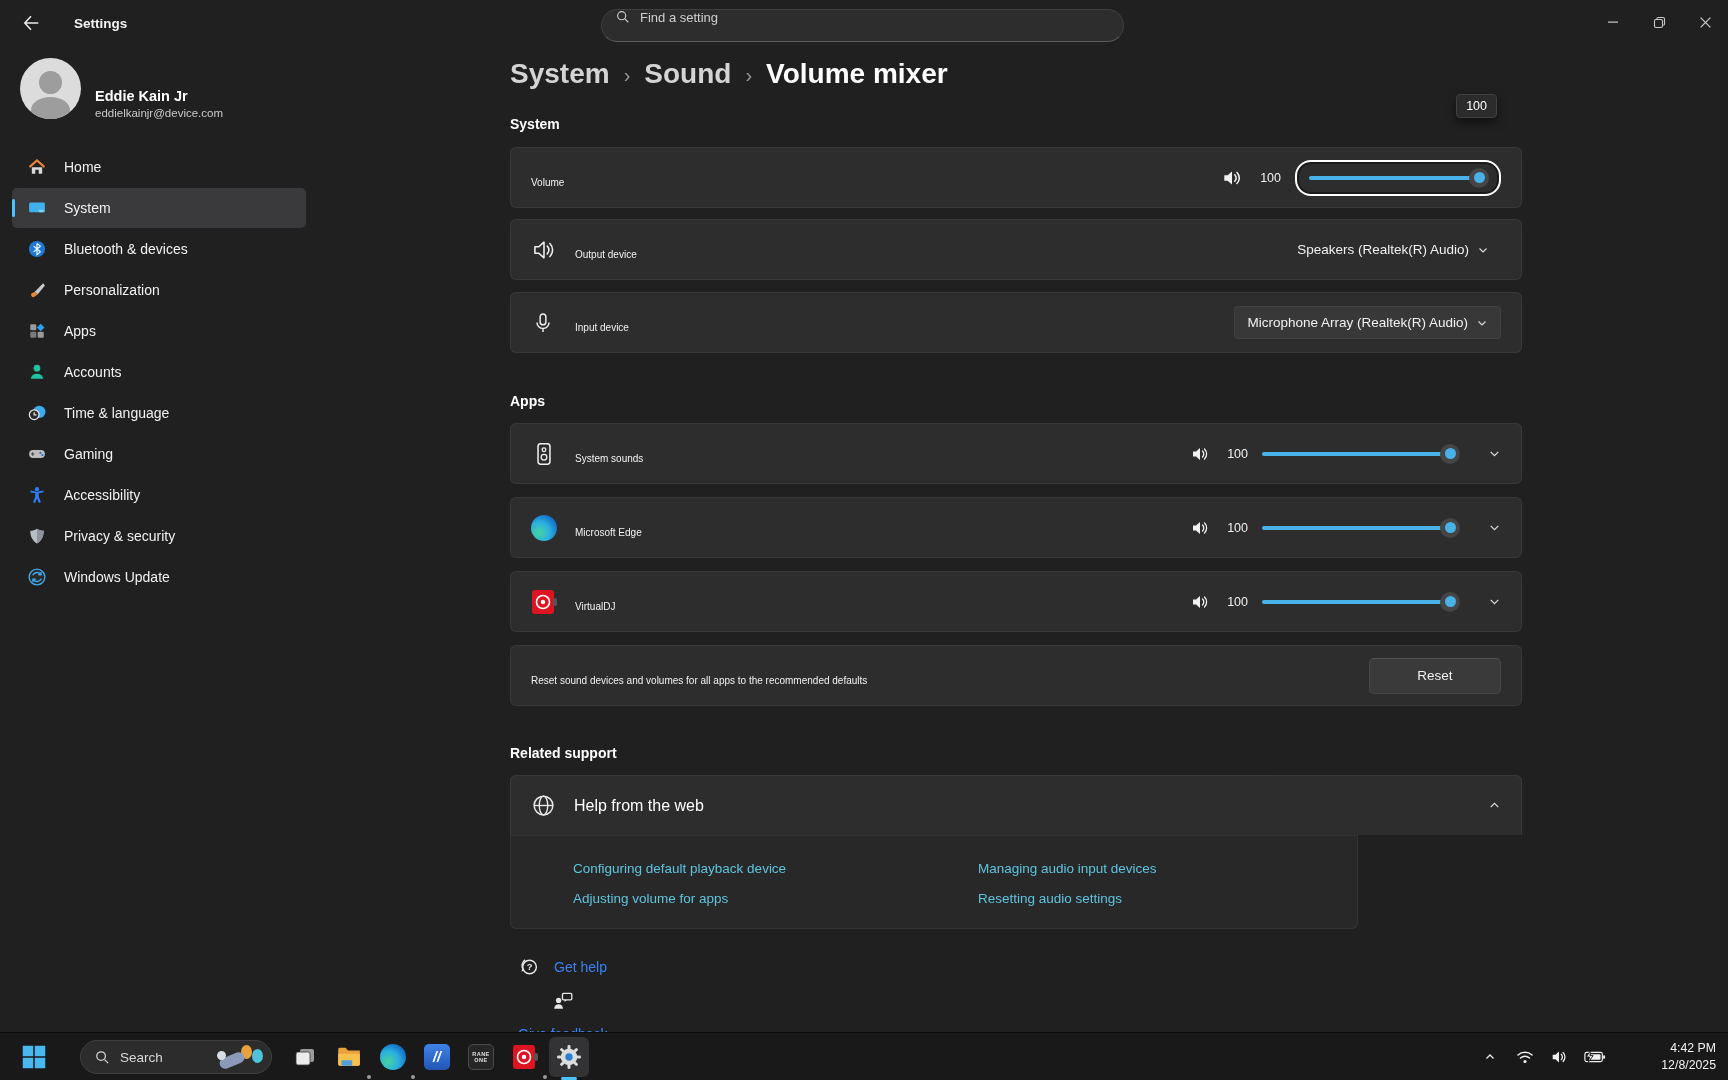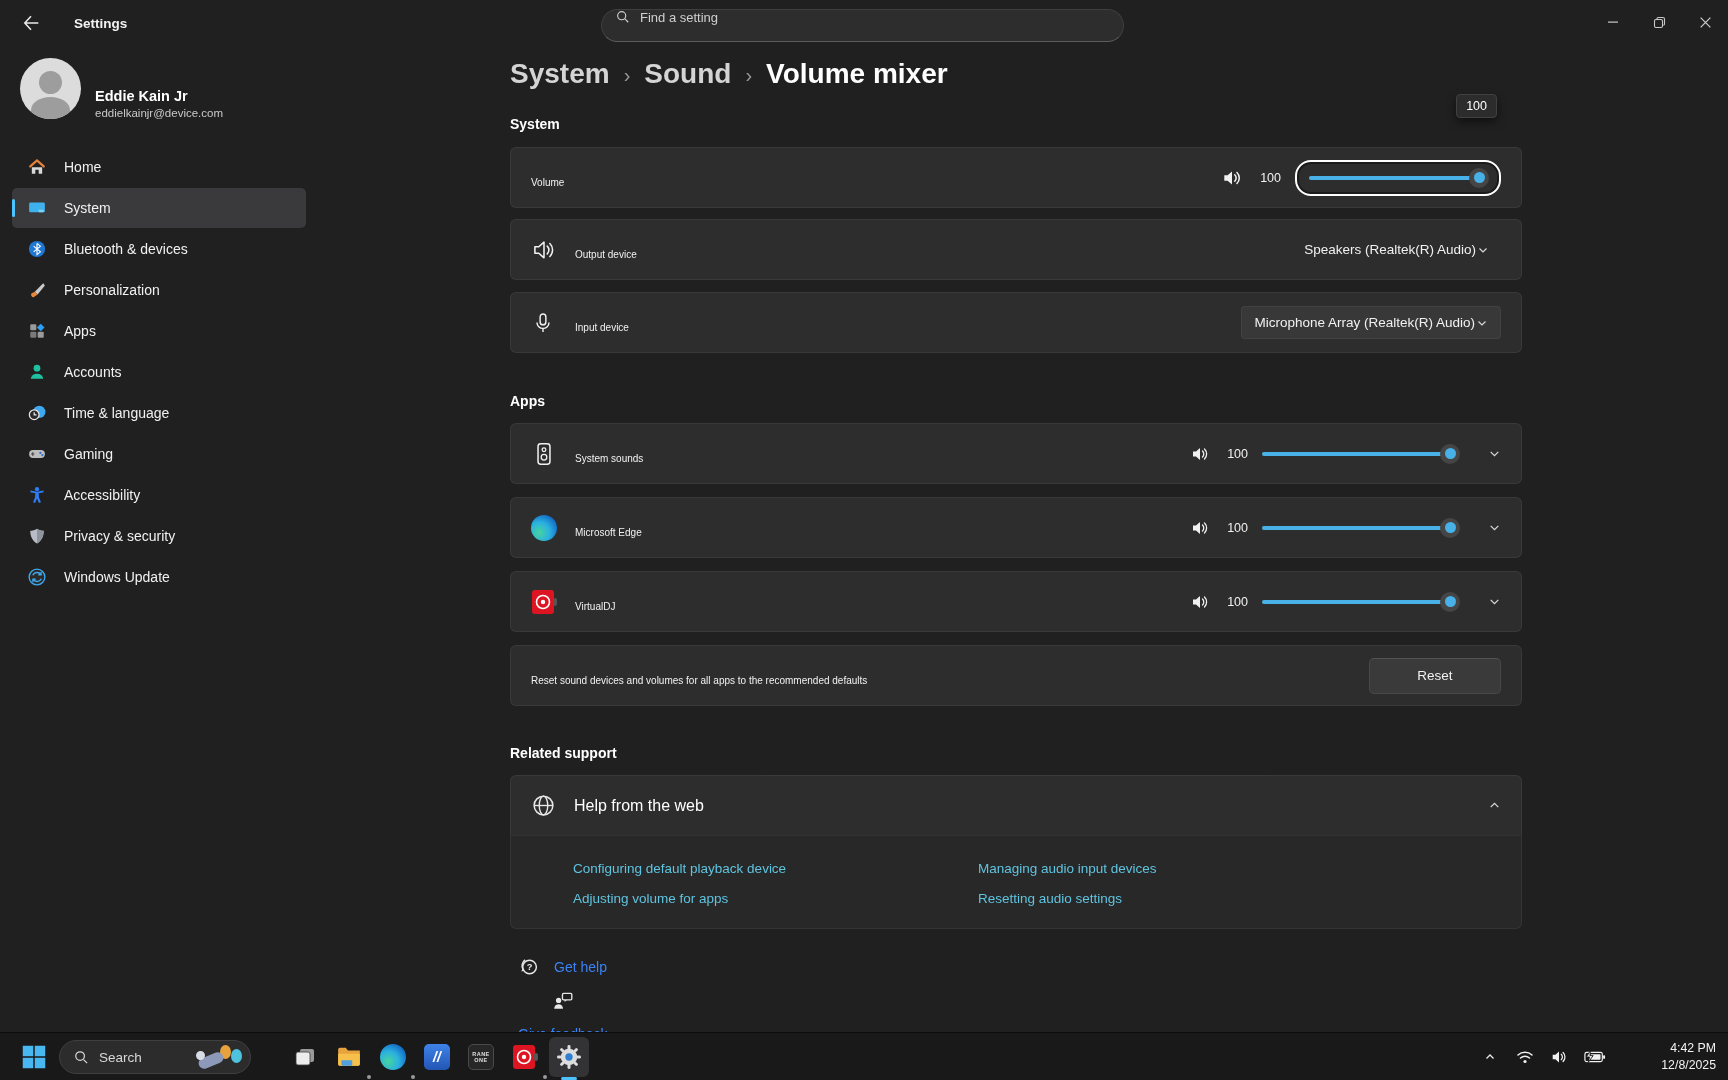--- a/index.html
+++ b/index.html
@@ -57,46 +57,46 @@
   .slider .track { position:absolute; left:0; right:0; top:8px; height:4px; border-radius:2px; background:#454545; }
   .slider .fill { position:absolute; left:0; top:0; height:4px; border-radius:2px; background:#47b1e8; width:100%; }
   .slider .thumb { position:absolute; right:-2px; top:0; width:20px; height:20px; border-radius:50%;
     background:#454545; display:flex; align-items:center; justify-content:center; }
   .slider .thumb .dot { width:11px; height:11px; border-radius:50%; background:#47b1e8; }
   .focus-ring { border:2px solid #fff; border-radius:16px; padding:6px 12px; background:#2d2d2d;
     box-shadow:0 0 0 2px #1b1b1b inset; }
   .tooltip { position:absolute; top:-68px; right:2px; background:#2c2c2c; border:1px solid #414141;
     border-radius:4px; padding:4px 9px; font-size:12.5px; color:#fff; box-shadow:0 4px 9px rgba(0,0,0,.5); }
 
-  .dd { display:flex; align-items:center; gap:1px; padding:8px 12px; border-radius:4px; }
+  .dd { display:flex; align-items:center; gap:8px; padding:8px 12px; border-radius:4px; }
   .dd.filled { background:#383838; border:1px solid rgba(255,255,255,0.05); }
   .dd .dd-val { font-size:13.5px; color:#f1f1f1; }
 
   .app-ic { width:26px; height:26px; margin-right:18px; flex:0 0 26px; }
   .chev-btn { margin-left:16px; display:flex; align-items:center; }
 
   .reset-btn { width:132px; height:36px; background:#3a3a3a; border:1px solid #484848; border-top-color:#525252;
     border-radius:5px; font-size:13.5px; color:#f1f1f1; display:flex; align-items:center; justify-content:center; }
 
   .help-card-head { position:absolute; left:0; width:1012px; height:60px; background:#2d2d2d;
     border:1px solid rgba(255,255,255,0.06); border-bottom:none; border-radius:6px 6px 0 0;
     display:flex; align-items:center; padding:0 20px; }
-  .help-card-body { position:absolute; left:0; width:1012px; height:94px; background:#282828;
+  .help-card-body { position:absolute; left:0; width:848px; height:94px; background:#282828;
     border:1px solid rgba(255,255,255,0.06); border-top:1px solid rgba(255,255,255,0.05);
     border-radius:0 0 6px 6px; }
   .help-link { position:absolute; font-size:13.5px; color:#5fc4e0; }
   .foot-link { position:absolute; display:flex; align-items:center; gap:14px; }
   .foot-link .txt { font-size:14px; color:#3b82f6; }
 
   
   .taskbar { position:absolute; left:0; top:1032px; width:1728px; height:48px; background:#191919;
     border-top:1px solid #0c0c0c; }
   .tb-btn { position:absolute; top:4px; width:40px; height:40px; border-radius:6px;
     display:flex; align-items:center; justify-content:center; }
-  .tb-search { position:absolute; left:59px; top:7px; width:192px; height:34px; background:#2c2c2c;
+  .tb-search { position:absolute; left:80px; top:7px; width:192px; height:34px; background:#2c2c2c;
     border:1px solid #3f3f3f; border-radius:17px; display:flex; align-items:center; padding:0 4px 0 14px; gap:10px; }
   .tb-search .ph { font-size:13.5px; color:#d8d8d8; flex:1; }
   .tb-highlight { width:52px; height:28px; border-radius:14px; position:relative; overflow:hidden; }
   .tb-dot { position:absolute; top:42px; width:4px; height:4px; border-radius:50%; background:#9a9a9a; }
   .tb-active { background:#333336; }
   .tb-underline { position:absolute; top:44px; width:16px; height:3px; border-radius:2px; background:#4cc2ff; }
   .tray { position:absolute; right:118px; top:0; height:48px; display:flex; align-items:center; gap:8px; }
   .clock { position:absolute; right:12px; top:7px; text-align:right; font-size:12.3px; color:#f2f2f2; line-height:17px; }
 
   .ranetxt { font-size:5.5px; letter-spacing:0.5px; color:#e0e0e0; text-align:center; line-height:6px; font-weight:bold; }

